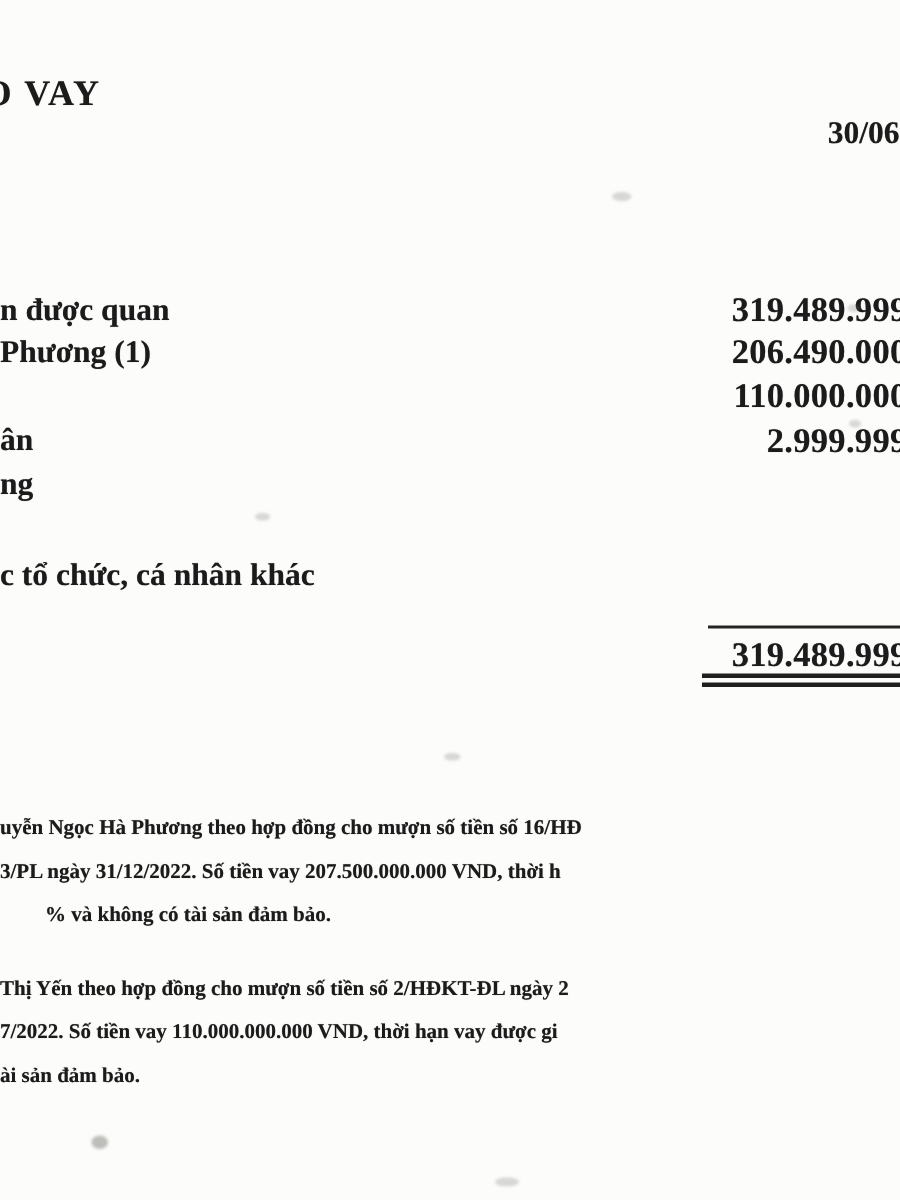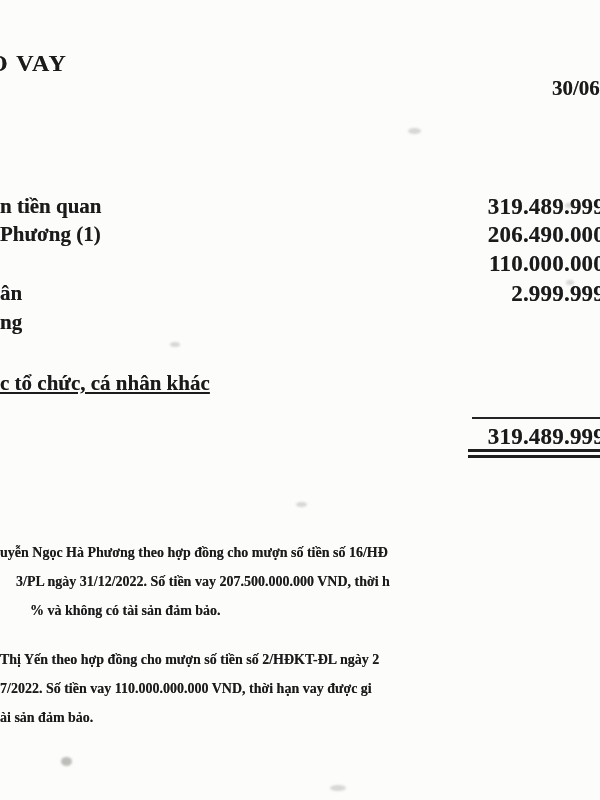--- a/index.html
+++ b/index.html
@@ -22,32 +22,32 @@
        font-size:21px;white-space:nowrap;height:26px;}
   .row .lbl{position:static;}
   .row .val{position:static;font-size:23px;letter-spacing:.2px;}
   .row1{top:194px;}
   .row2{top:222px;}
   .row3{top:251px;}
   .row4{top:281px;}
   .row5{top:310px;}
   .bold{font-weight:bold;}
   .section-header{
-    top:371px;left:0;font-size:21px;font-weight:bold;white-space:nowrap;text-decoration:underline;
+    top:371px;left:0;font-size:21px;font-weight:bold;white-space:nowrap;
   }
   .total-line-top{top:417px;left:472px;right:-4px;height:2px;background:#242424;}
   .total-value{
     top:424px;right:-5px;font-size:23px;font-weight:bold;
     letter-spacing:.2px;white-space:nowrap;
   }
   .total-dline-a{top:449px;left:468px;right:-4px;height:3px;background:#1f1f1f;}
   .total-dline-b{top:455px;left:468px;right:-4px;height:3px;background:#1f1f1f;}
   .pline{left:0;font-size:14px;white-space:nowrap;}
   .p1l1{top:545px;}
-  .p1l2{top:574px;padding-left:16px;}
+  .p1l2{top:574px;}
   .p1l3{top:603px;padding-left:30px;}
   .p2l1{top:652px;}
   .p2l2{top:681px;}
   .p2l3{top:710px;}
   .speck{border-radius:50%;background:rgba(120,120,115,.28);filter:blur(1px);}
   .s1{top:128px;left:408px;width:13px;height:6px;}
   .s2{top:203px;left:565px;width:8px;height:5px;}
   .s3{top:280px;left:566px;width:8px;height:5px;}
   .s4{top:502px;left:296px;width:11px;height:5px;}
   .s5{top:757px;left:61px;width:11px;height:9px;background:rgba(95,95,90,.4);}
@@ -56,21 +56,21 @@
 </style>
 </head>
 <body>
 
 <div class="page">
 
   <div class="title soft">O VAY</div>
   <div class="date soft">30/06.</div>
 
   <div class="row row1">
-    <span class="lbl bold soft">n tiền quan</span>
+    <span class="lbl bold soft">n được quan</span>
     <span class="val bold soft">319.489.999</span>
   </div>
   <div class="row row2">
     <span class="lbl soft">Phương (1)</span>
     <span class="val soft">206.490.000</span>
   </div>
   <div class="row row3">
     <span class="lbl soft"></span>
     <span class="val soft">110.000.000</span>
   </div>

